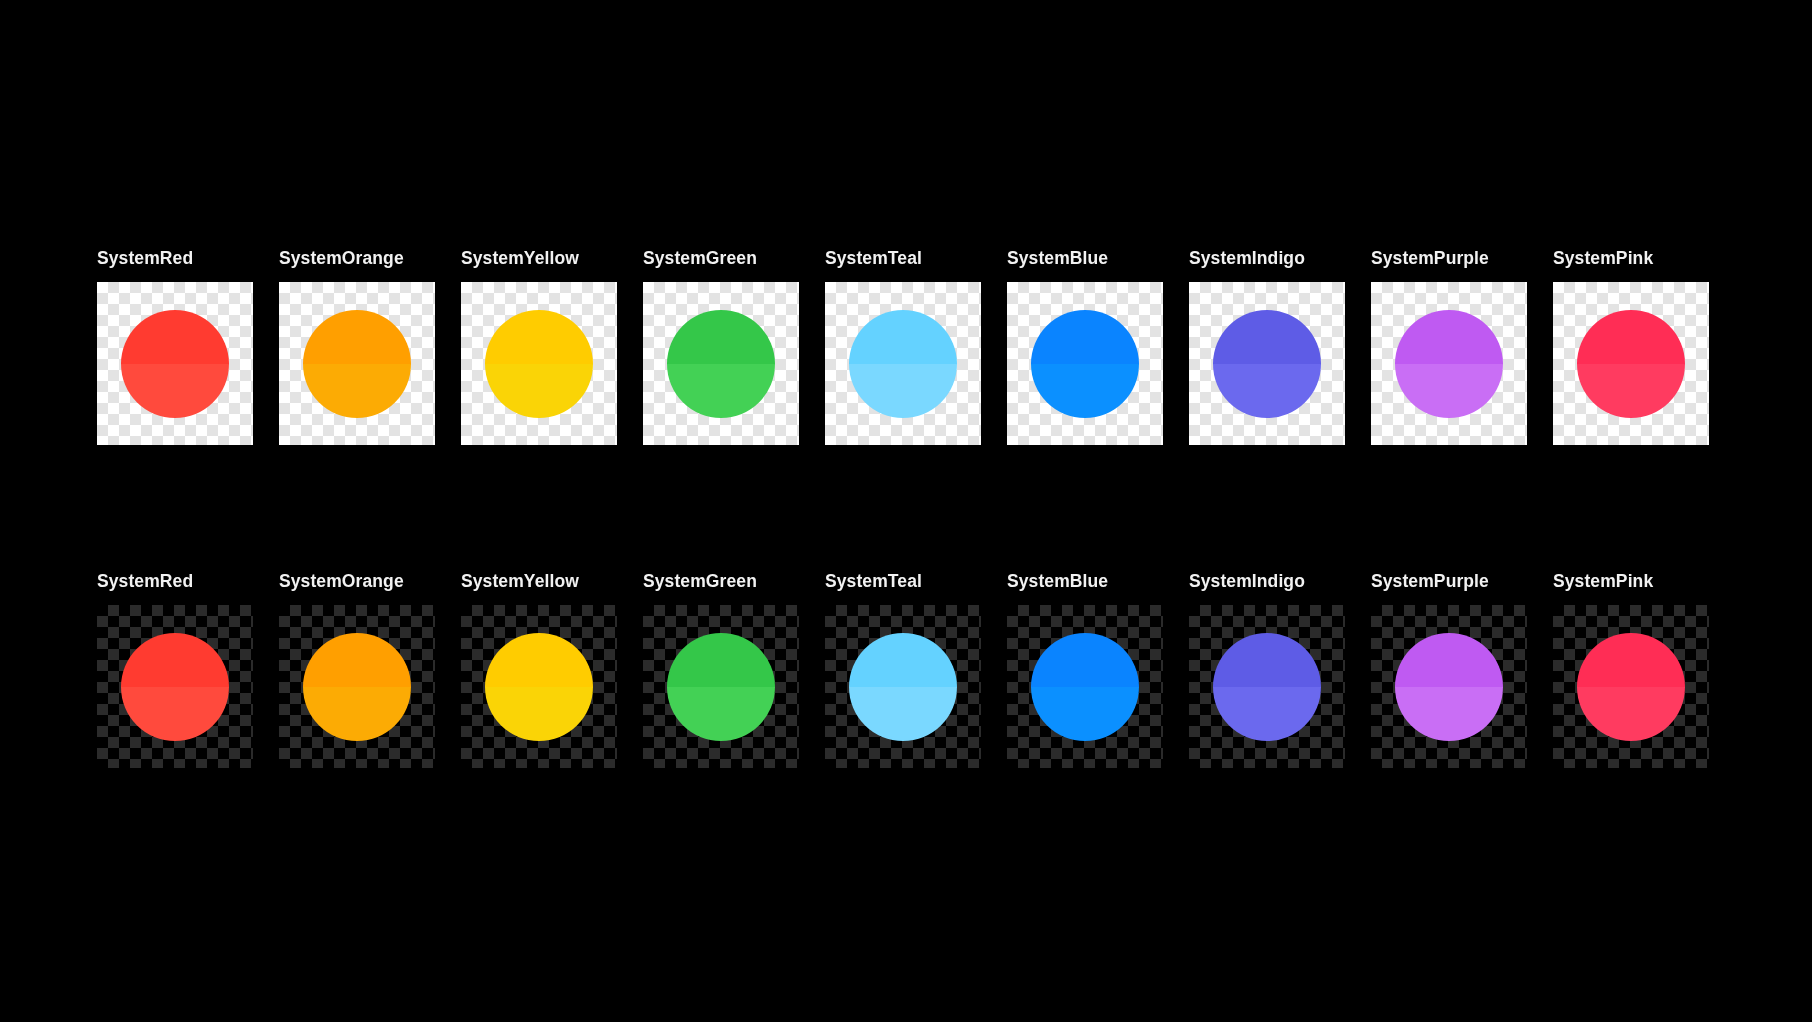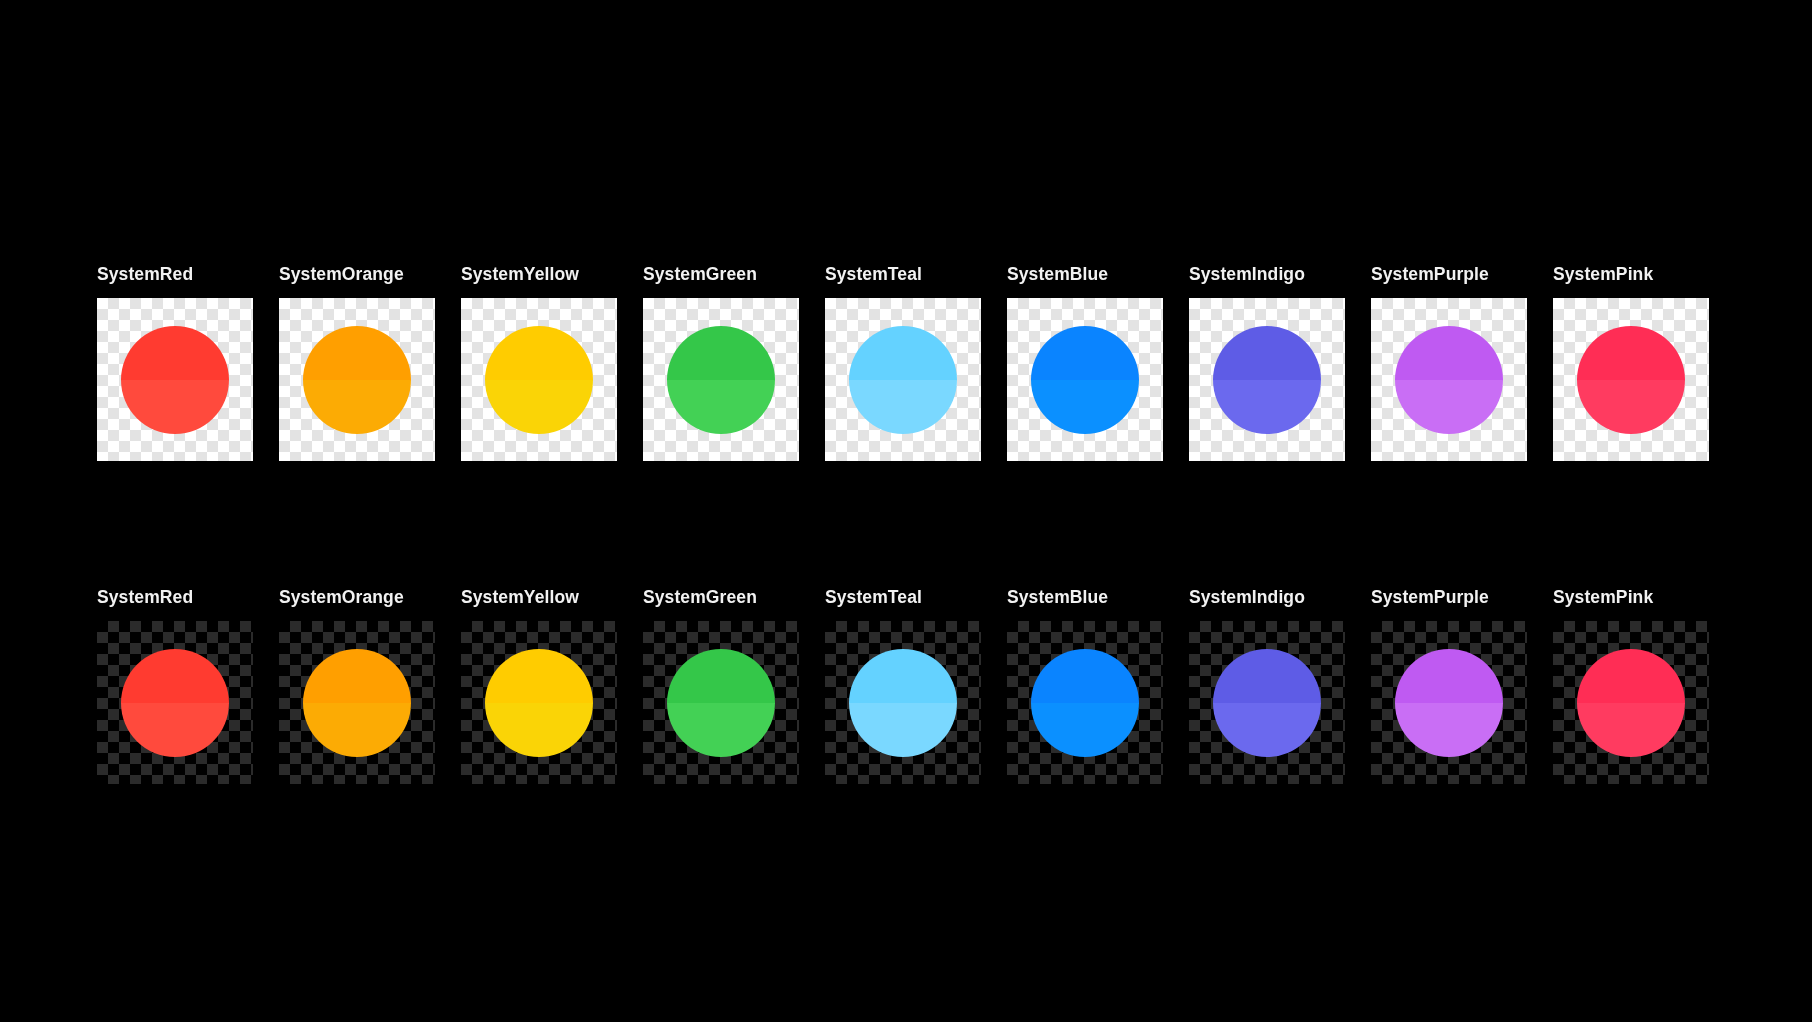--- a/index.html
+++ b/index.html
@@ -30,21 +30,20 @@
   }
 
   #row-light { top: 248px; }
   #row-dark  { top: 571px; }
 
   .swatch {
     width: 182px;
     display: flex;
     flex-direction: column;
     align-items: flex-start;
-    margin-top: 16px;
   }
 
   .swatch-label {
     color: #f2f2f2;
     font-size: 17.5px;
     font-weight: 700;
     letter-spacing: 0.1px;
     line-height: 20px;
     margin-bottom: 14px;
     white-space: nowrap;

